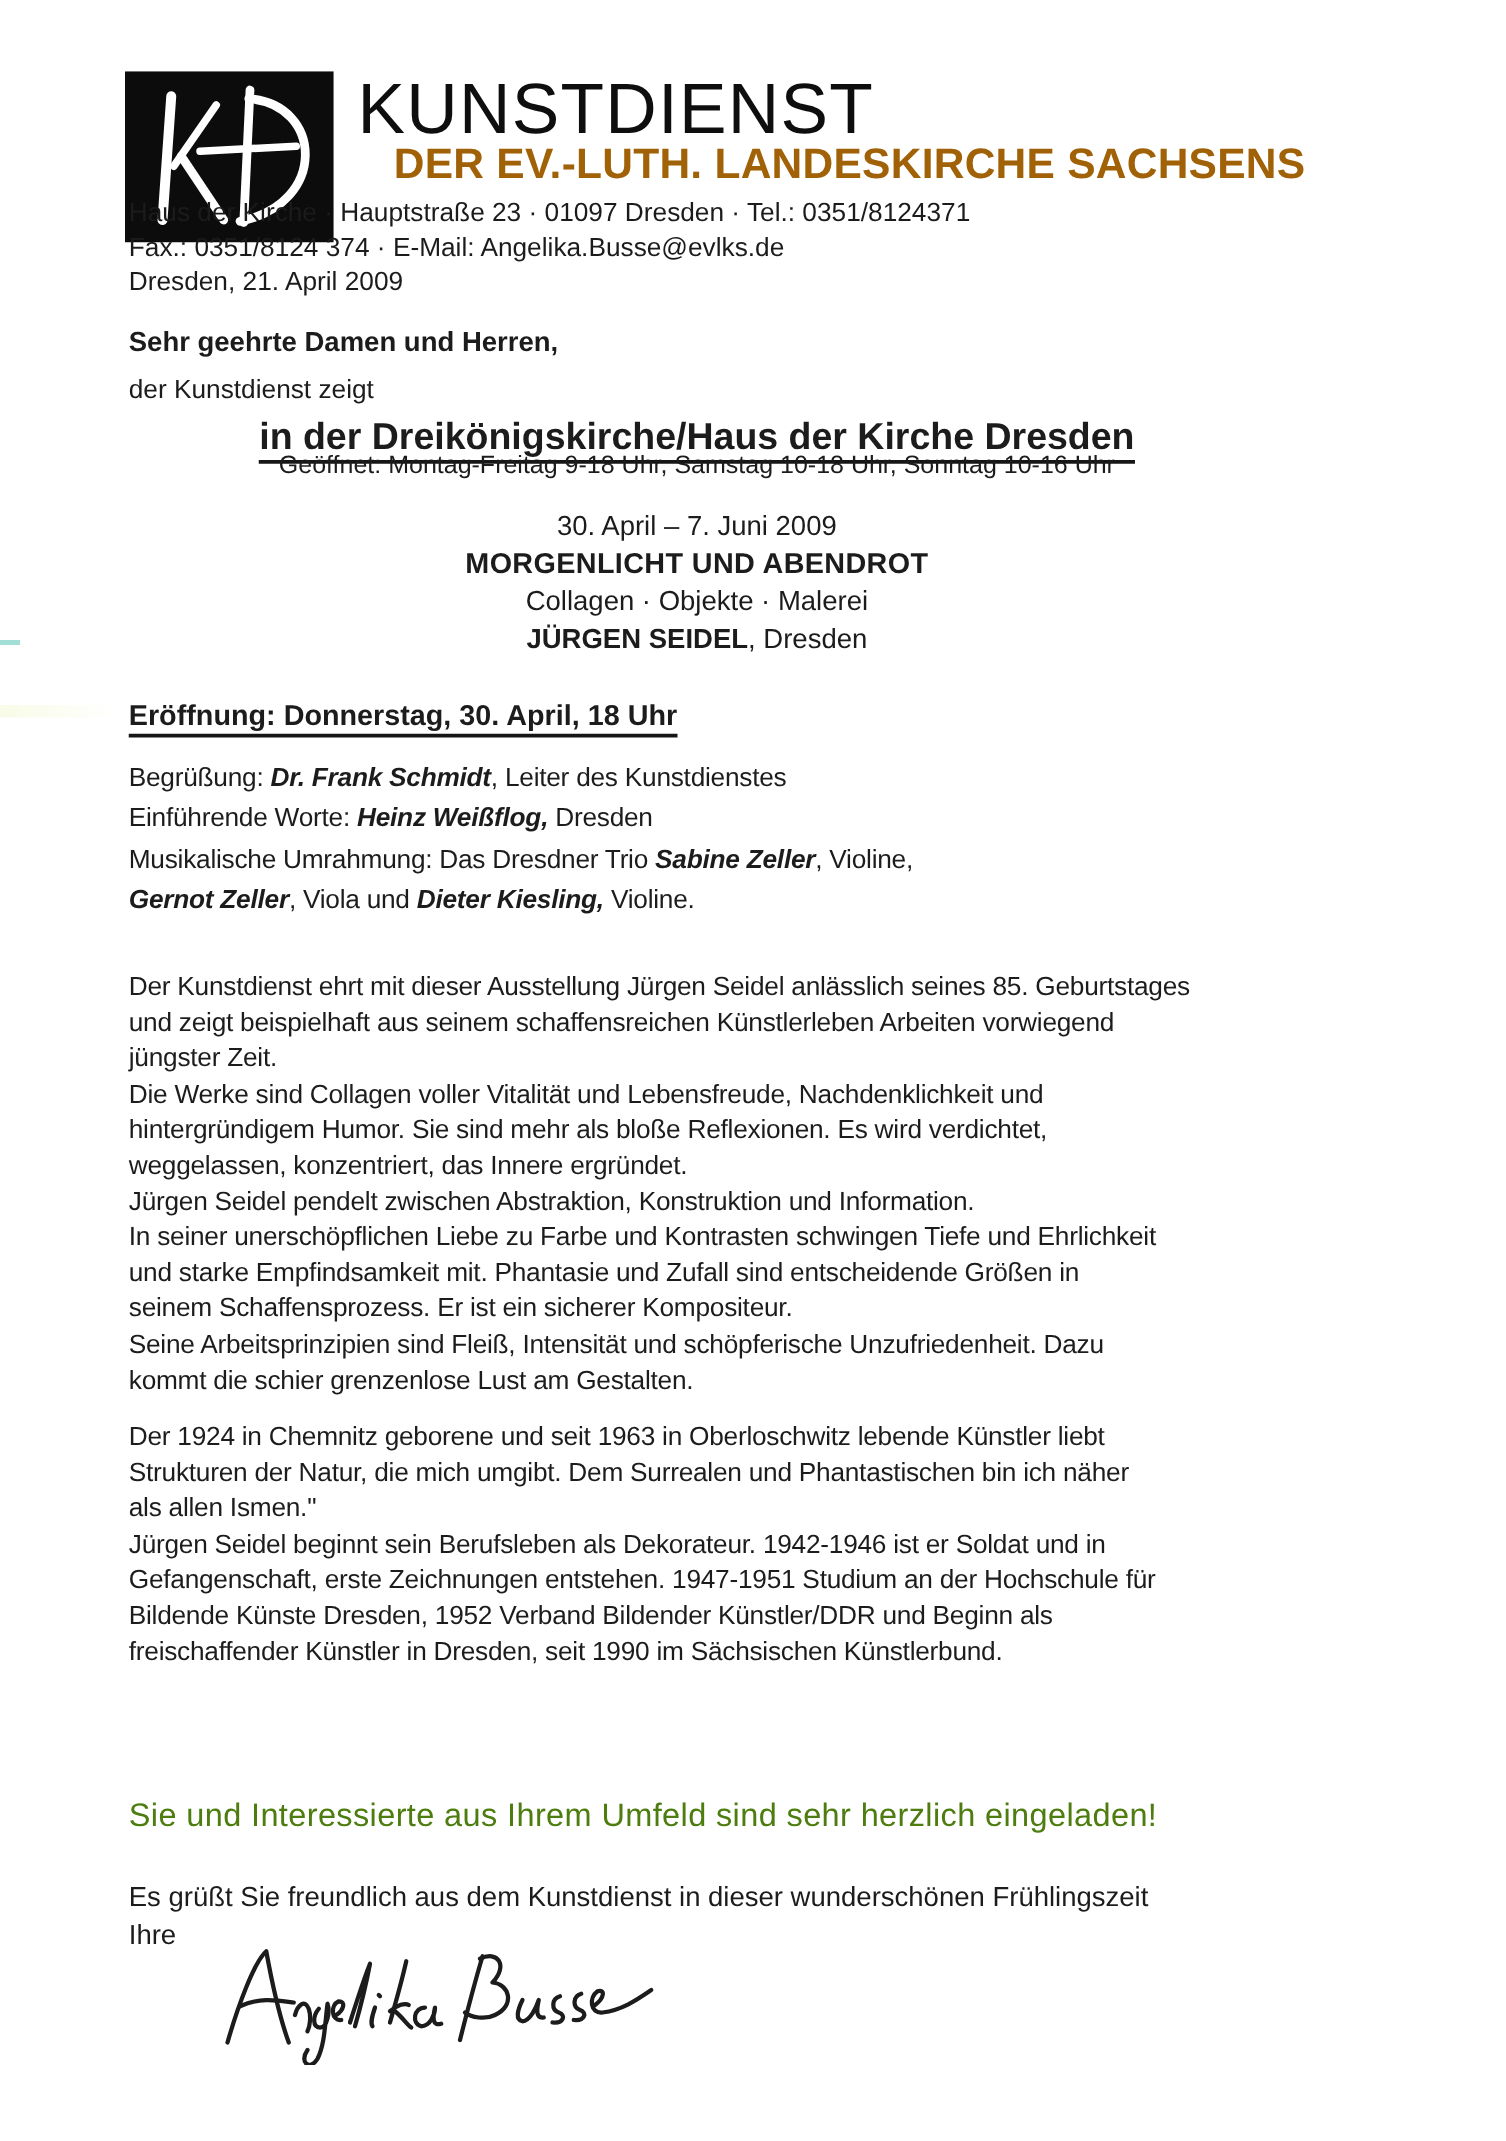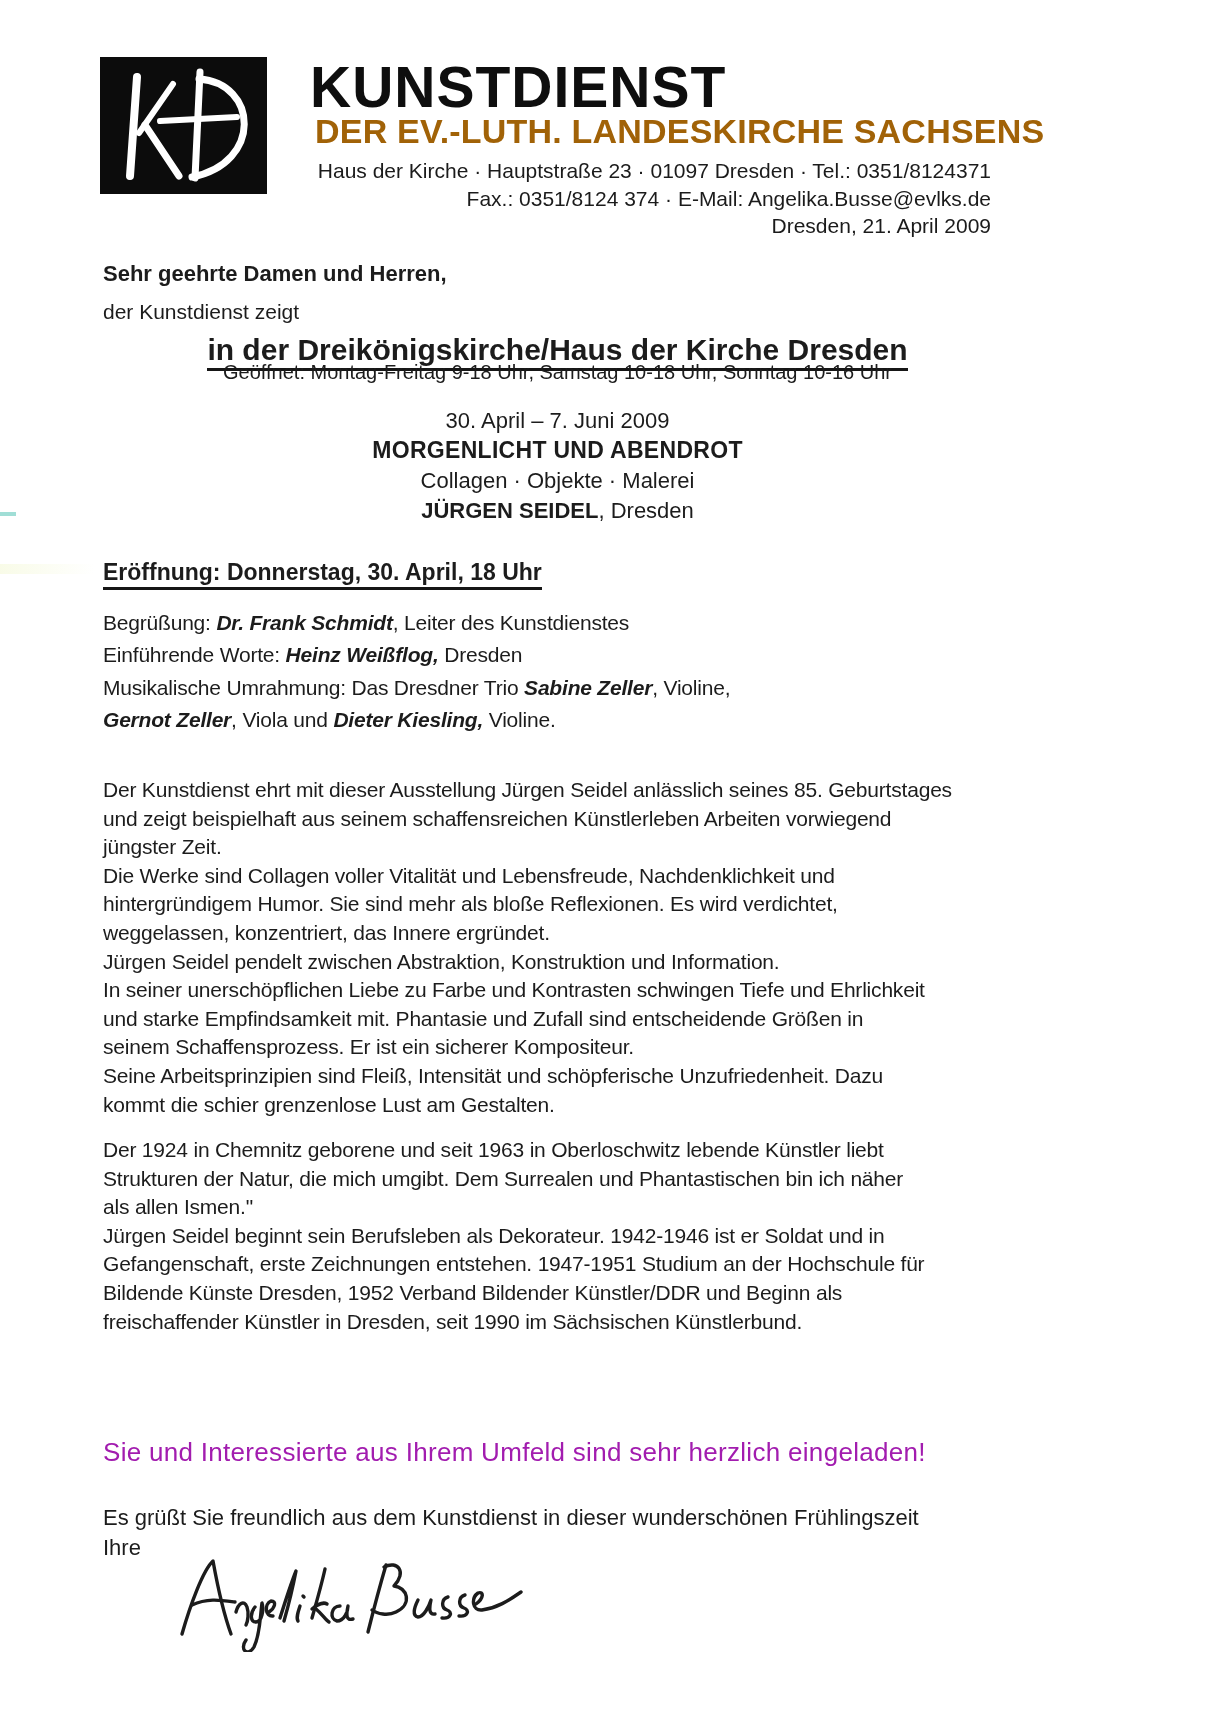--- a/index.html
+++ b/index.html
@@ -11,41 +11,41 @@
     color:#1c1c1c;
     overflow:hidden;
     margin:0 auto;
   }
   .abs{position:absolute;}
   .line{white-space:nowrap;}
   .b{font-weight:bold;}
   .bi{font-weight:bold;font-style:italic;}
   .ul{border-bottom:3px solid #161616;padding-bottom:1px;display:inline-block;}
   
-  .brand-title{left:286px;top:56px;font-size:57px;line-height:62px;font-weight:bold;letter-spacing:1px;color:#0e0e0e;margin-left:24px;}
+  .brand-title{left:286px;top:56px;font-size:57px;line-height:62px;font-weight:normal;letter-spacing:1px;color:#0e0e0e;}
   .brand-sub{left:287px;top:110px;font-size:34px;line-height:42px;font-weight:bold;letter-spacing:0.2px;color:#a16207;margin-left:28px;}
-  .addr-block{left:103px;top:157px;width:888px;text-align:right;font-size:21px;color:#1b1b1b;}
+  .addr-block{left:103px;top:157px;width:888px;text-align:left;font-size:21px;color:#1b1b1b;}
   .addr-block div{line-height:27.5px;}
   .salut1{left:103px;top:261px;font-size:22px;font-weight:bold;}
   .salut2{left:103px;top:300px;font-size:21px;}
   .center-col{left:105px;width:905px;text-align:center;}
   .venue-loc{top:333px;font-size:30px;font-weight:bold;}
   .hours{top:361px;font-size:20px;}
   .ex-dates{top:408px;font-size:22px;}
   .ex-title{top:437px;font-size:23px;font-weight:bold;letter-spacing:0.3px;}
   .ex-media{top:468px;font-size:22px;}
   .ex-artist{top:498px;font-size:22px;}
   .opening-head{left:103px;top:559px;font-size:23px;font-weight:bold;}
   .events{left:103px;top:607px;font-size:21px;letter-spacing:-0.2px;}
   .events .line{line-height:32.4px;}
   .para{left:103px;font-size:21px;letter-spacing:-0.2px;}
   .para .line{line-height:28.6px;}
   .para-a{top:776px;}
   .para-b{top:1136px;}
-  .invite{left:103px;top:1435px;font-size:26px;line-height:34px;letter-spacing:0.3px;color:#a21caf;}
+  .invite{left:103px;top:1435px;font-size:26px;line-height:34px;letter-spacing:0.3px;color:#4d7c0f;}
   .farewell{left:103px;top:1503px;font-size:22px;line-height:30px;}
   .ihre{left:103px;top:1533px;font-size:22px;line-height:30px;}
   .sig{left:172px;top:1552px;}
   .artifact-teal{left:0;top:512px;width:16px;height:4px;background:#8fd8cf;opacity:.85;}
   .artifact-smudge{left:0;top:564px;width:95px;height:10px;background:linear-gradient(90deg,#f3f8d4,#ffffff);opacity:.55;}
 </style>
 </head>
 <body>
 
 <div id="page">

